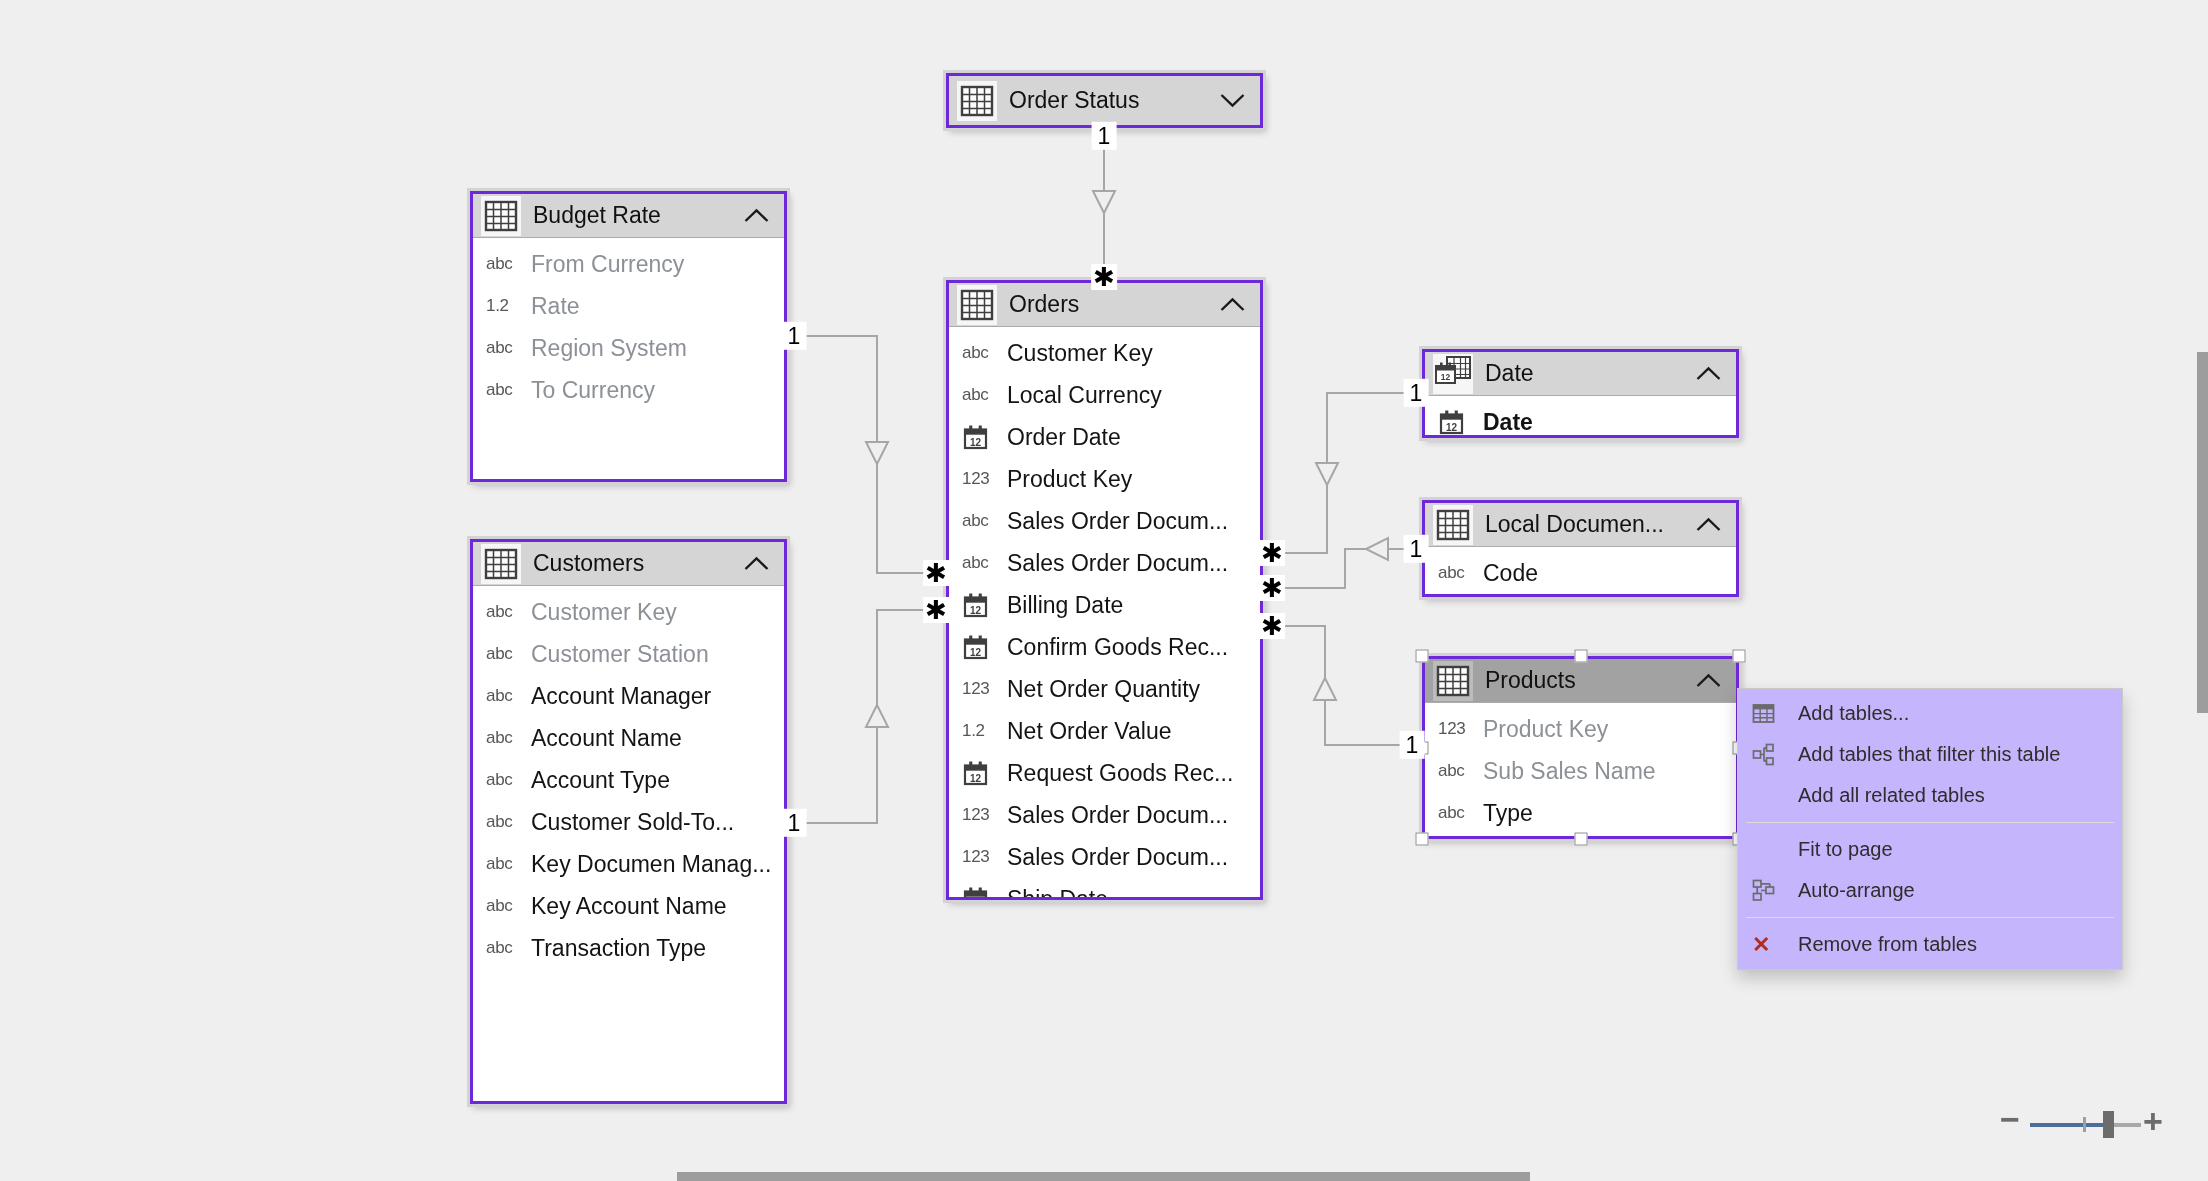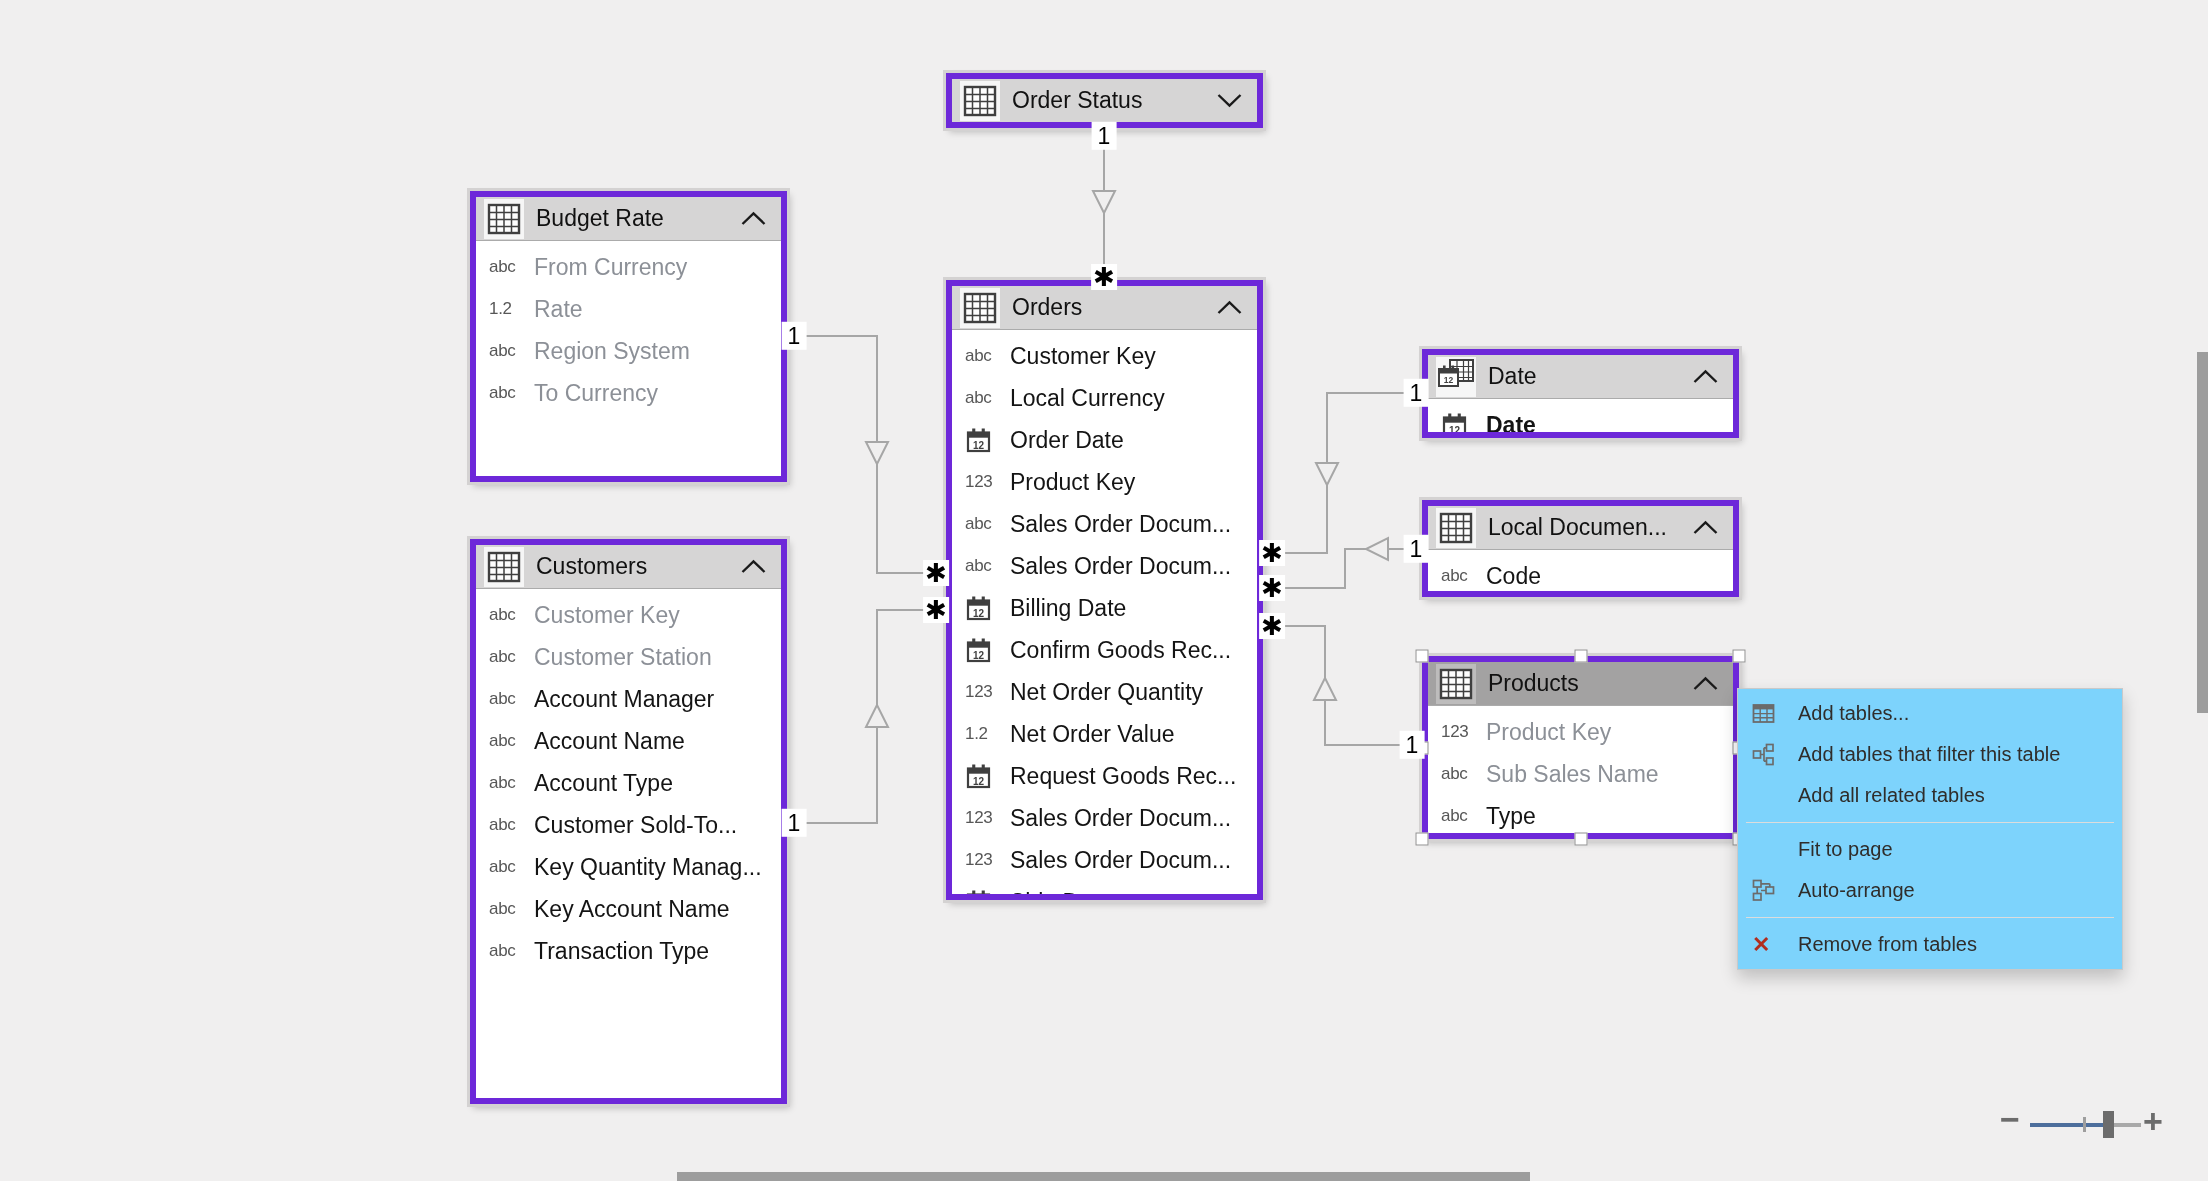--- a/index.html
+++ b/index.html
@@ -1,20 +1,20 @@
 <!DOCTYPE html>
 <html><head>
 <meta charset="utf-8">
 <style>
   html,body{margin:0;padding:0;background:#f0efef;}
   #stage{position:relative;width:2208px;height:1181px;overflow:hidden;background:#f0efef;
          font-family:"Liberation Sans",sans-serif;}
   #rel-svg{position:absolute;left:0;top:0;z-index:1;}
   
-  .card{position:absolute;background:#fff;border:6px solid #6d28d9;
+  .card{position:absolute;background:#fff;border:3px solid #6d28d9;
         box-shadow:0 0 0 3px #d4d2d2,3px 4px 7px rgba(0,0,0,.22);z-index:2;box-sizing:border-box;}
   .card-header{display:flex;align-items:center;height:44px;background:#d6d5d5;
                border-bottom:1px solid #ababab;padding:0 10px 0 8px;gap:12px;box-sizing:border-box;}
   .card.collapsed .card-header{height:100%;border-bottom:none;}
   .card.selected .card-header{background:#a3a2a2;}
   .ticon{display:flex;align-items:center;justify-content:center;width:40px;height:40px;
          background:#f6f6f6;flex:0 0 auto;}
   .card.selected .ticon{background:#bdbcbc;}
   .title{flex:1;font-size:23px;color:#111;white-space:nowrap;overflow:hidden;text-overflow:ellipsis;}
   .chev{flex:0 0 auto;display:flex;align-items:center;padding-right:4px;}
@@ -26,21 +26,21 @@
   .fname.dim{color:#8c9097;}
   .fname.bold{font-weight:bold;}
   
   .chip{position:absolute;transform:translate(-50%,-50%);background:#fff;color:#000;z-index:5;
         text-align:center;font-size:23px;line-height:1.15;padding:1px 6px;}
   .chip.many{font-size:26px;line-height:1;padding:0 2px;}
   
   .handle{position:absolute;width:13px;height:13px;background:#fff;border:1px solid #8f8f8f;
           transform:translate(-50%,-50%);z-index:4;box-sizing:border-box;}
   
-  #context-menu{position:absolute;background:#7dd3fc;border:1px solid #c9c9c9;
+  #context-menu{position:absolute;background:#c4b5fd;border:1px solid #c9c9c9;
                 box-shadow:0 8px 16px rgba(0,0,0,.20);z-index:10;padding:4px 0;box-sizing:border-box;}
   .menu-item{display:flex;align-items:center;height:41px;padding:0 14px;}
   .mi-icon{width:46px;flex:0 0 auto;display:flex;align-items:center;}
   .mi-label{font-size:20px;color:#2f2d2b;white-space:nowrap;}
   .menu-divider{height:1px;background:#dcdcdc;margin:6px 8px;}
   .x-glyph{color:#b02e20;font-size:22px;font-weight:bold;}
   
   .scroll-thumb{position:absolute;background:#9d9d9d;z-index:20;}
   #h-scrollbar{left:677px;top:1172px;width:853px;height:9px;}
   #v-scrollbar{left:2197px;top:352px;width:11px;height:361px;}
@@ -192,21 +192,21 @@
           <div class="row">
             <span class="typecell">
               <span class="dticon">abc</span>
             </span>
             <span class="fname">Customer Sold-To...</span>
           </div>
           <div class="row">
             <span class="typecell">
               <span class="dticon">abc</span>
             </span>
-            <span class="fname">Key Quantity Manag...</span>
+            <span class="fname">Key Documen Manag...</span>
           </div>
           <div class="row">
             <span class="typecell">
               <span class="dticon">abc</span>
             </span>
             <span class="fname">Key Account Name</span>
           </div>
           <div class="row">
             <span class="typecell">
               <span class="dticon">abc</span>

